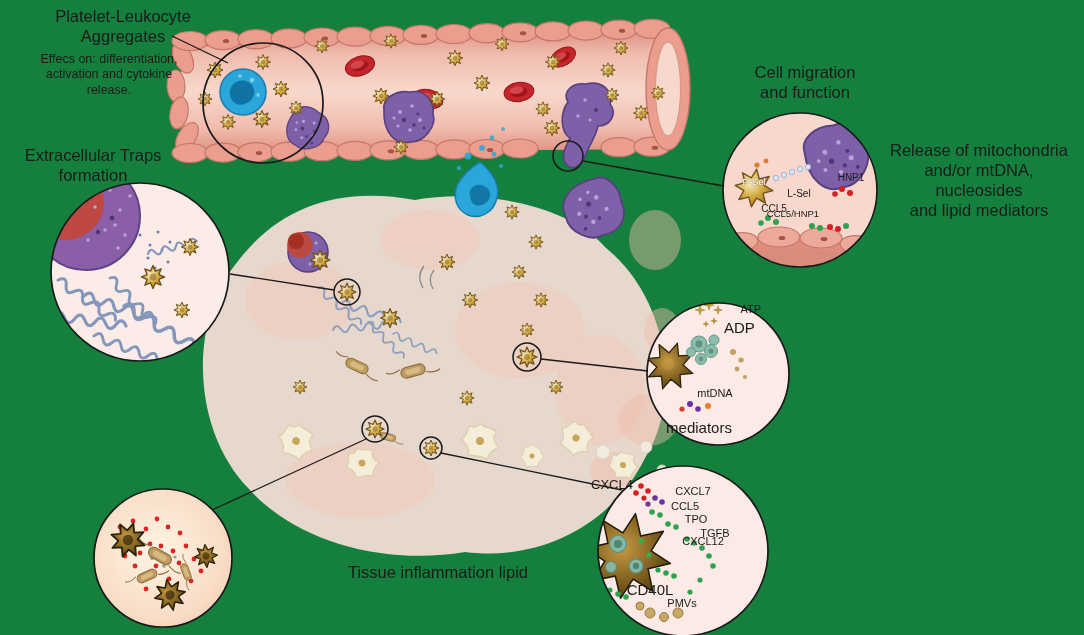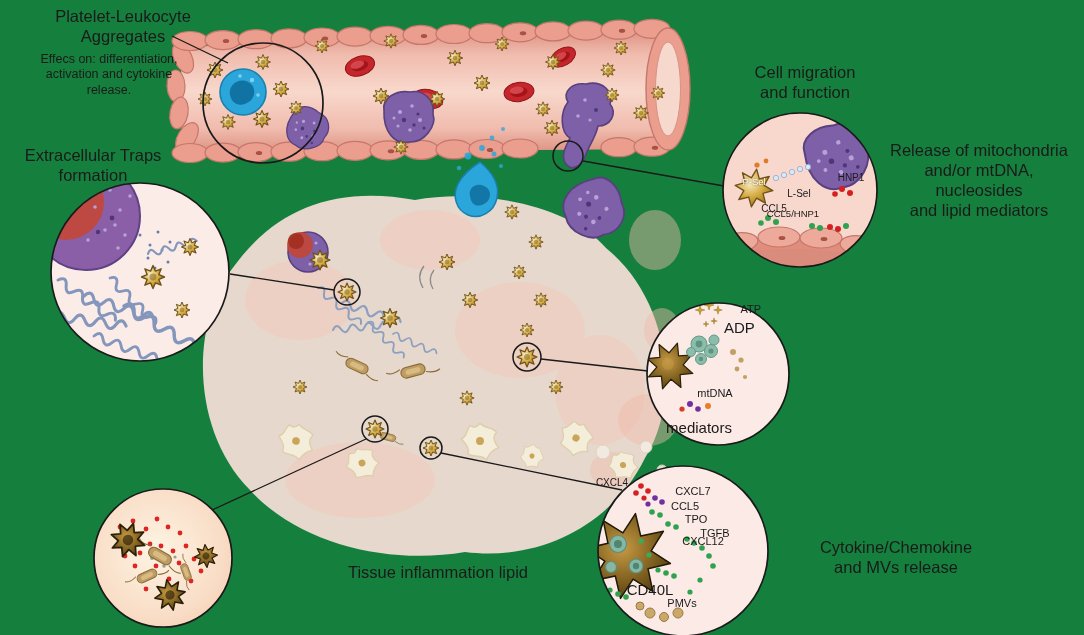--- a/index.html
+++ b/index.html
@@ -514,33 +514,31 @@
 release.</div>
 <div class="lbl" style="left:735px;top:62px;width:140px;font-size:16.5px;">Cell migration
 and function</div>
 <div class="lbl" style="left:2px;top:145px;width:182px;font-size:16.5px;">Extracellular Traps
 formation</div>
 <div class="lbl" style="left:874px;top:140px;width:210px;font-size:16.5px;">Release of mitochondria
 and/or mtDNA,
 nucleosides
 and lipid mediators</div>
 <div class="lbl" style="left:326px;top:562px;width:224px;font-size:16.5px;">Tissue inflammation lipid</div>
-<div class="lbl" style="left:794px;top:537px;width:204px;font-size:16.5px;">Cytokine/Chemokine
-and MVs release</div>
 
 <div class="mol" style="left:732px;top:177px;width:44px;font-size:9.5px;color:#fff;text-shadow:0 0 2px #5a4310;">P-Sel</div>
 <div class="mol" style="left:777px;top:189px;width:44px;font-size:10px;">L-Sel</div>
 <div class="mol" style="left:752px;top:204px;width:44px;font-size:10px;">CCL5</div>
 <div class="mol" style="left:827px;top:173px;width:48px;font-size:10px;">HNP1</div>
 <div class="mol" style="left:753px;top:209px;width:80px;font-size:9.5px;">CCL5/HNP1</div>
 <div class="mol" style="left:727px;top:304px;width:34px;font-size:11px;text-align:right;">ATP</div>
 <div class="mol" style="left:724px;top:320px;width:34px;font-size:15px;text-align:left;">ADP</div>
 <div class="mol" style="left:688px;top:370px;width:54px;font-size:11px;margin-top:18px;">mtDNA</div>
 <div class="mol" style="left:666px;top:420px;width:66px;font-size:15px;">mediators</div>
-<div class="mol" style="left:585px;top:478px;width:54px;font-size:10px;">CXCL4</div>
+<div class="mol" style="left:585px;top:478px;width:54px;font-size:13px;">CXCL4</div>
 <div class="mol" style="left:666px;top:486px;width:54px;font-size:11px;">CXCL7</div>
 <div class="mol" style="left:662px;top:501px;width:46px;font-size:11px;">CCL5</div>
 <div class="mol" style="left:676px;top:514px;width:40px;font-size:11px;">TPO</div>
 <div class="mol" style="left:692px;top:528px;width:46px;font-size:11px;">TGFB</div>
 <div class="mol" style="left:674px;top:536px;width:58px;font-size:11px;">CXCL12</div>
 <div class="mol" style="left:624px;top:582px;width:52px;font-size:15px;text-align:center;">CD40L</div>
 <div class="mol" style="left:658px;top:598px;width:48px;font-size:11px;">PMVs</div>
 
 </div>
 

